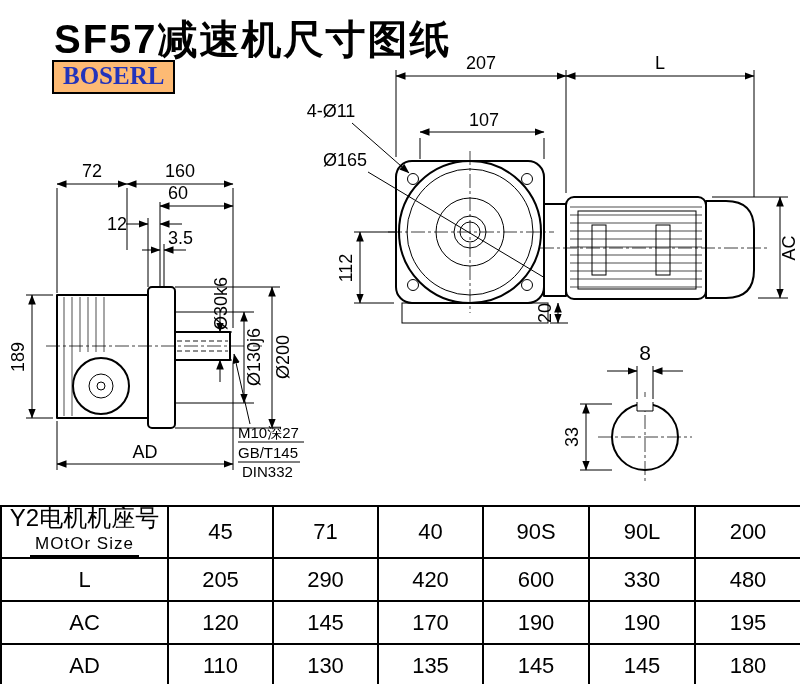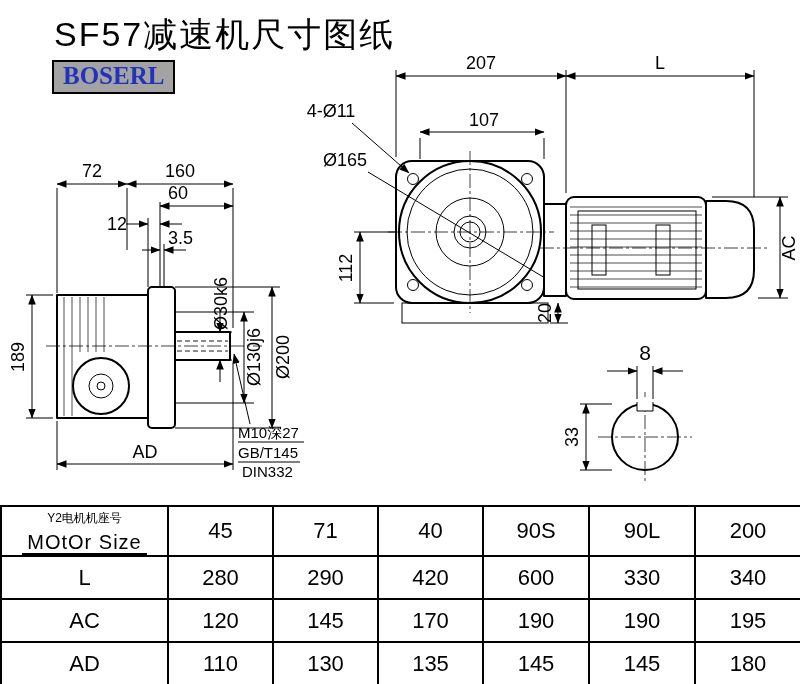--- a/index.html
+++ b/index.html
@@ -1,36 +1,36 @@
 <!DOCTYPE html>
 <html><head>
 <meta charset="utf-8">
 <style>
   *{margin:0;padding:0;box-sizing:border-box}
   html,body{width:800px;height:684px;background:#fff;overflow:hidden}
   body{position:relative;font-family:"Liberation Sans",sans-serif;color:#000}
-  .title{position:absolute;left:54px;top:12px;font-size:34px;font-weight:normal;letter-spacing:2px}
+  .title{position:absolute;left:54px;top:12px;font-size:40px;font-weight:bold;letter-spacing:2px}
   .brand{position:absolute;left:52px;top:60px;border:2px solid #000;padding:0 9px 2px 9px;
-         font-family:"Liberation Serif",serif;font-size:25px;font-weight:bold;color:#2233bb;background:#a3a3a3}
+         font-family:"Liberation Serif",serif;font-size:25px;font-weight:bold;color:#2233bb;background:#fdba74}
   svg.drawing{position:absolute;left:0;top:0}
   svg .obj{stroke:#000;stroke-width:2;fill:none;stroke-linejoin:round}
   svg .thin{stroke:#000;stroke-width:1;fill:none}
   svg .xthin{stroke:#000;stroke-width:.7;fill:none}
   svg .dim{stroke:#000;stroke-width:1;fill:none}
   svg .cl{stroke:#000;stroke-width:.75;fill:none;stroke-dasharray:14 3 3 3}
   svg .hid{stroke:#000;stroke-width:.9;fill:none;stroke-dasharray:5 3}
   svg text{font-family:"Liberation Sans",sans-serif;font-size:18px;fill:#000}
   svg text.small{font-size:15px}
   svg text.big{font-size:21px}
   table.dim-table{position:absolute;left:0;top:505px;width:800px;height:179px;
         border-collapse:collapse;table-layout:fixed;text-align:center;background:#fff}
   table.dim-table td{border:2px solid #000;font-size:22px;vertical-align:middle}
   td.head-cell{font-size:17px}
-  td.head-cell .h1{font-size:12px;line-height:22px}
-  td.head-cell .h2{display:inline-block;font-size:20px;letter-spacing:1px;line-height:20px;
+  td.head-cell .h1{font-size:24px;line-height:22px}
+  td.head-cell .h2{display:inline-block;font-size:17px;letter-spacing:1px;line-height:20px;
         border-bottom:2px solid #000;padding:0 5px 1px 5px}
 </style>
 </head>
 <body>
 
 <div class="title">SF57减速机尺寸图纸</div>
 <div class="brand">BOSERL</div>
 
 <svg class="drawing" width="800" height="505" viewBox="0 0 800 505">
   <defs>
@@ -246,26 +246,26 @@
     </td>
     <td>45</td>
     <td>71</td>
     <td>40</td>
     <td>90S</td>
     <td>90L</td>
     <td>200</td>
   </tr>
   <tr style="height:43px">
     <td>L</td>
-    <td>280</td>
+    <td>205</td>
     <td>290</td>
     <td>420</td>
     <td>600</td>
     <td>330</td>
-    <td>340</td>
+    <td>480</td>
   </tr>
   <tr style="height:43px">
     <td>AC</td>
     <td>120</td>
     <td>145</td>
     <td>170</td>
     <td>190</td>
     <td>190</td>
     <td>195</td>
   </tr>

